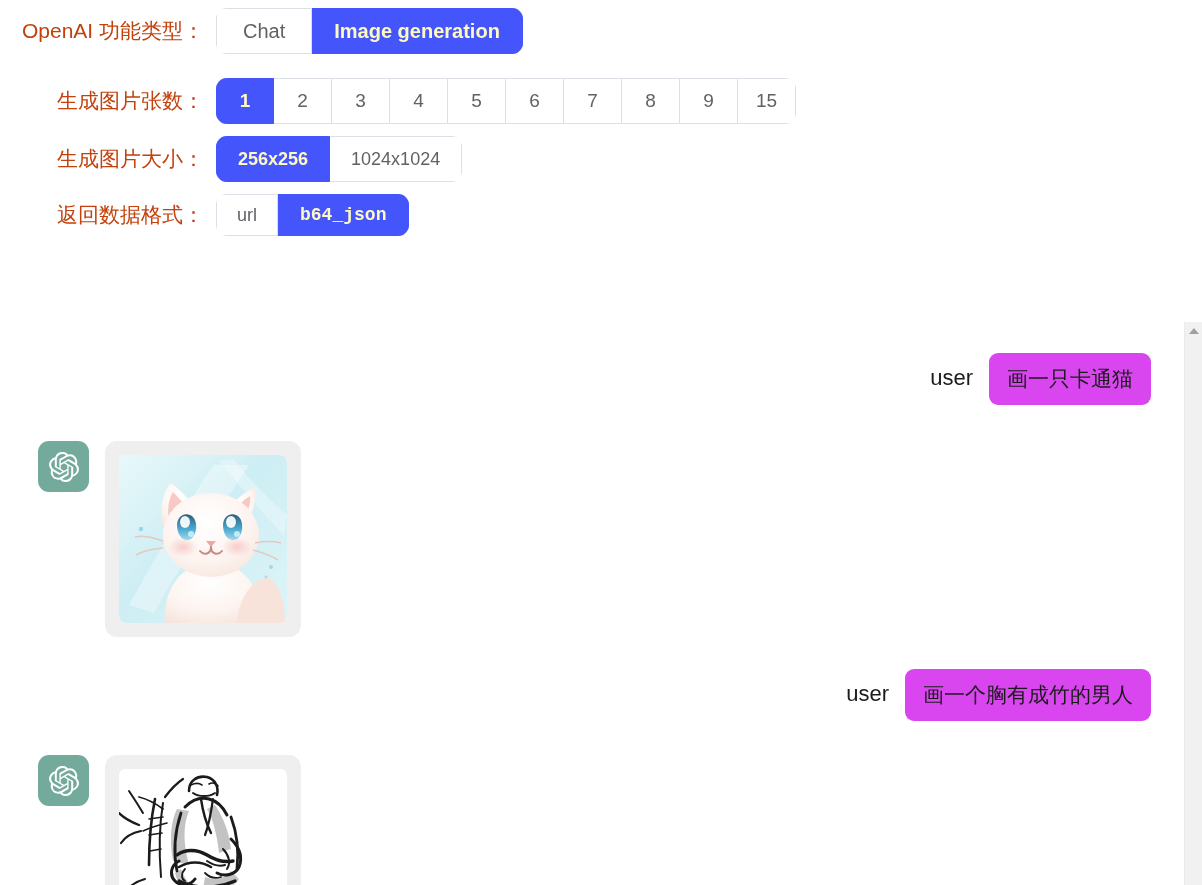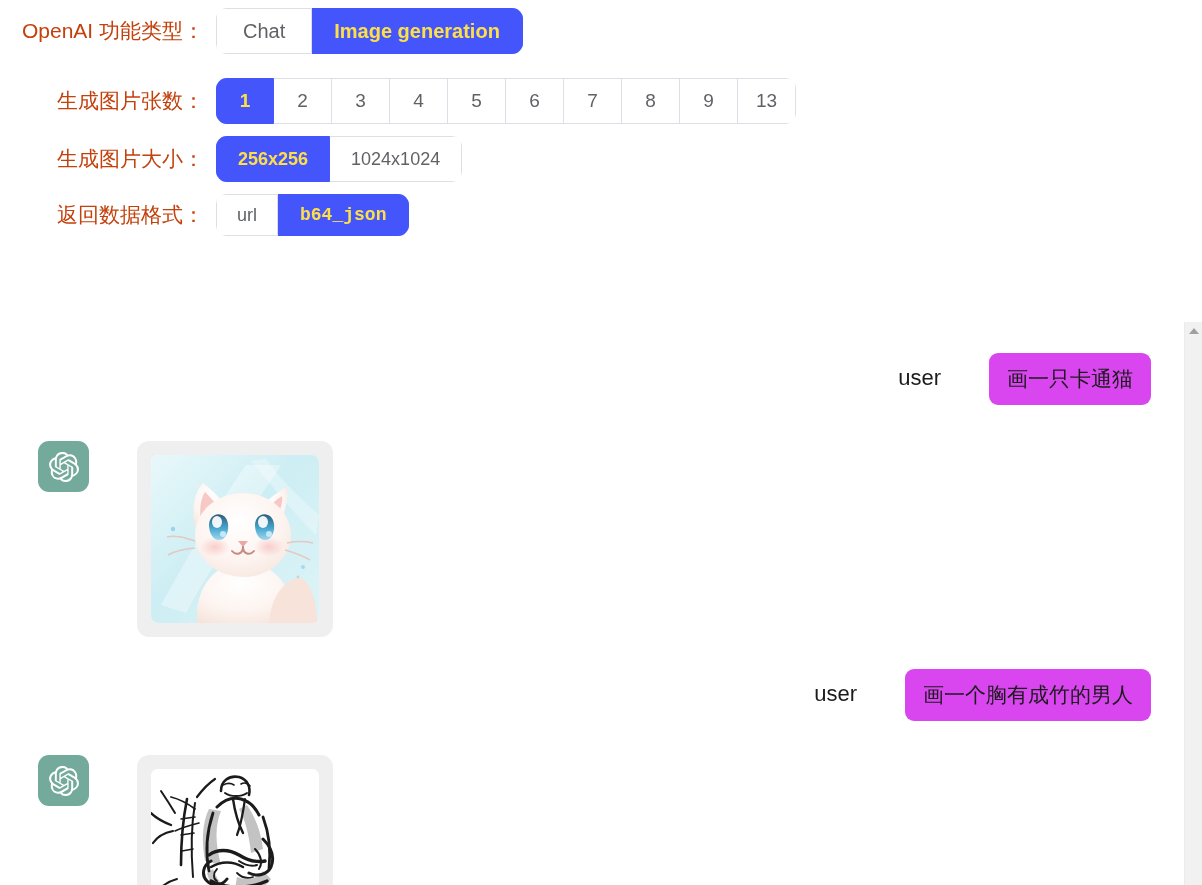--- a/index.html
+++ b/index.html
@@ -64,21 +64,21 @@
     border-top-left-radius: 7px;
     border-bottom-left-radius: 7px;
   }
   .seg:last-child {
     border-top-right-radius: 7px;
     border-bottom-right-radius: 7px;
   }
   .seg.active {
     background: #4455fc;
     border-color: #4455fc;
-    color: #fde047;
+    color: #fef9c3;
   }
 
   
   .group-mode .seg { height: 46px; font-size: 20px; padding: 0 22px; }
   .group-mode .seg.mode-chat { padding: 0 26px; }
 
   .group-count .seg {
     height: 46px; width: 58px; font-size: 19px; padding: 0;
   }
   .group-size .seg { height: 46px; font-size: 18px; padding: 0 21px; }
@@ -101,21 +101,20 @@
     position: relative;
     width: 1177px;
     height: 100%;
   }
 
   .msg-row {
     display: flex;
     align-items: flex-start;
     padding: 0 26px 0 38px;
     box-sizing: border-box;
-    gap: 32px;
   }
   .msg-row.user { justify-content: flex-end; }
 
   .role-tag {
     font-size: 22px;
     line-height: 30px;
     color: #1b1b1b;
     margin-right: 16px;
     margin-top: 10px;
     font-family: "Liberation Sans", sans-serif;
@@ -217,21 +216,21 @@
     <div class="seg-group group-count">
       <div class="seg active">1</div>
       <div class="seg">2</div>
       <div class="seg">3</div>
       <div class="seg">4</div>
       <div class="seg">5</div>
       <div class="seg">6</div>
       <div class="seg">7</div>
       <div class="seg">8</div>
       <div class="seg">9</div>
-      <div class="seg">13</div>
+      <div class="seg">15</div>
     </div>
   </div>
 
   <div class="ctrl-row">
     <div class="ctrl-label">生成图片大小：</div>
     <div class="seg-group group-size">
       <div class="seg sz-0 active">256x256</div>
       <div class="seg">1024x1024</div>
     </div>
   </div>

